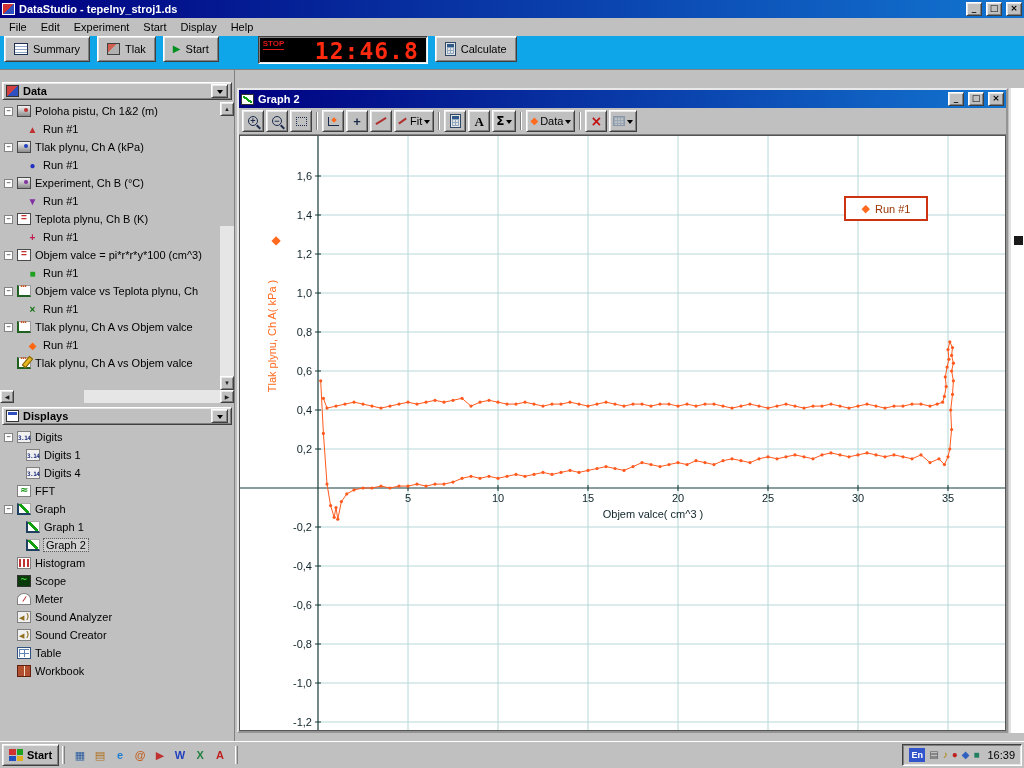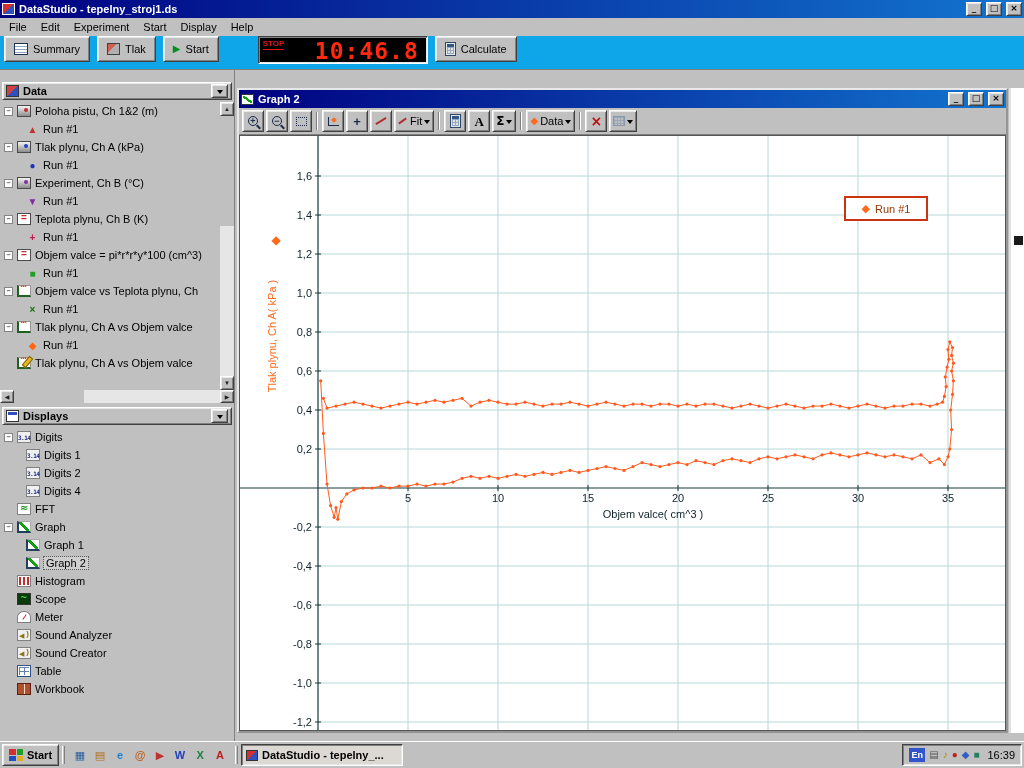--- a/index.html
+++ b/index.html
@@ -178,21 +178,21 @@
     <div class="tbtn out">
       <span class="setic"></span>
       <span>Tlak</span>
     </div>
     <div class="tbtn out">
       <span class="startic">▶</span>
       <span>Start</span>
     </div>
     <div class="timer in">
       <span class="stop">STOP</span>
-      <span class="digits">10:46.8</span>
+      <span class="digits">12:46.8</span>
     </div>
     <div class="tbtn out">
       <span class="calcic"></span>
       <span>Calculate</span>
     </div>
   </div>
 
   <div class="main">
 
     <div class="left-panel">
@@ -296,24 +296,20 @@
       </div>
       <div class="tree displays-tree">
           <div class="t-row l0">
             <span class="expand">−</span>
             <span class="ticon digits-icon"></span>
             <span class="t-label">Digits</span>
           </div>
           <div class="t-row l1">
             <span class="ticon digits-icon"></span>
             <span class="t-label">Digits 1</span>
-          </div>
-          <div class="t-row l1">
-            <span class="ticon digits-icon"></span>
-            <span class="t-label">Digits 2</span>
           </div>
           <div class="t-row l1">
             <span class="ticon digits-icon"></span>
             <span class="t-label">Digits 4</span>
           </div>
           <div class="t-row l0">
             <span class="expand-spacer"></span>
             <span class="ticon fft-icon"></span>
             <span class="t-label">FFT</span>
           </div>
@@ -699,24 +695,20 @@
         <span class="q-icon" style="color: rgb(47, 95, 160);">▦</span>
         <span class="q-icon" style="color: rgb(176, 112, 32);">▤</span>
         <span class="q-icon" style="color: rgb(32, 128, 208);">e</span>
         <span class="q-icon" style="color: rgb(192, 96, 32);">@</span>
         <span class="q-icon" style="color: rgb(192, 48, 48);">▶</span>
         <span class="q-icon" style="color: rgb(32, 64, 192);">W</span>
         <span class="q-icon" style="color: rgb(32, 128, 64);">X</span>
         <span class="q-icon" style="color: rgb(192, 32, 32);">A</span>
       </div>
     <span class="divider"></span>
-    <div class="task-btn in">
-      <span class="task-icon"></span>
-      <span>DataStudio - tepelny_...</span>
-    </div>
     <div class="tray in">
       <span class="lang">En</span>
       <span id="tray-icons" style="display:flex;gap:4px">
           <span class="tray-ic" style="color: rgb(85, 85, 85);">▤</span>
           <span class="tray-ic" style="color: rgb(176, 128, 0);">♪</span>
           <span class="tray-ic" style="color: rgb(192, 32, 32);">●</span>
           <span class="tray-ic" style="color: rgb(48, 96, 192);">◆</span>
           <span class="tray-ic" style="color: rgb(32, 128, 96);">■</span>
         </span>
       <span class="clock">16:39</span>

